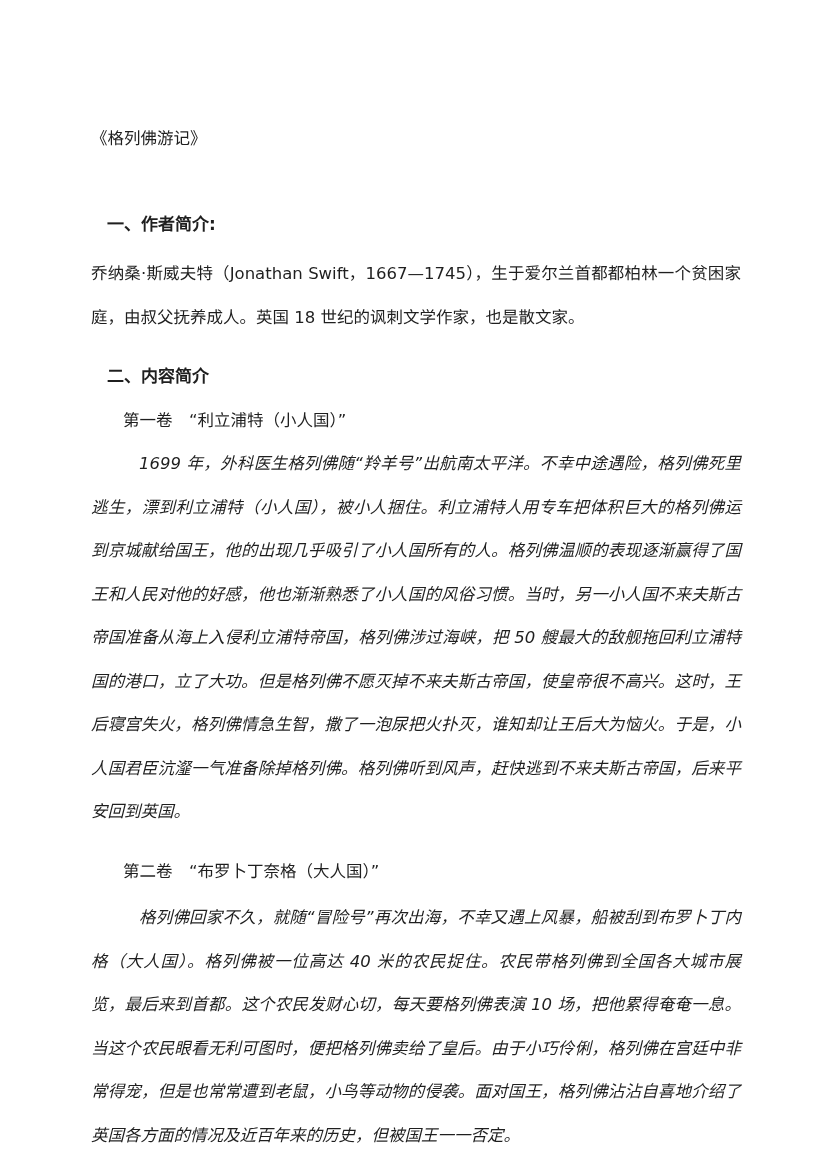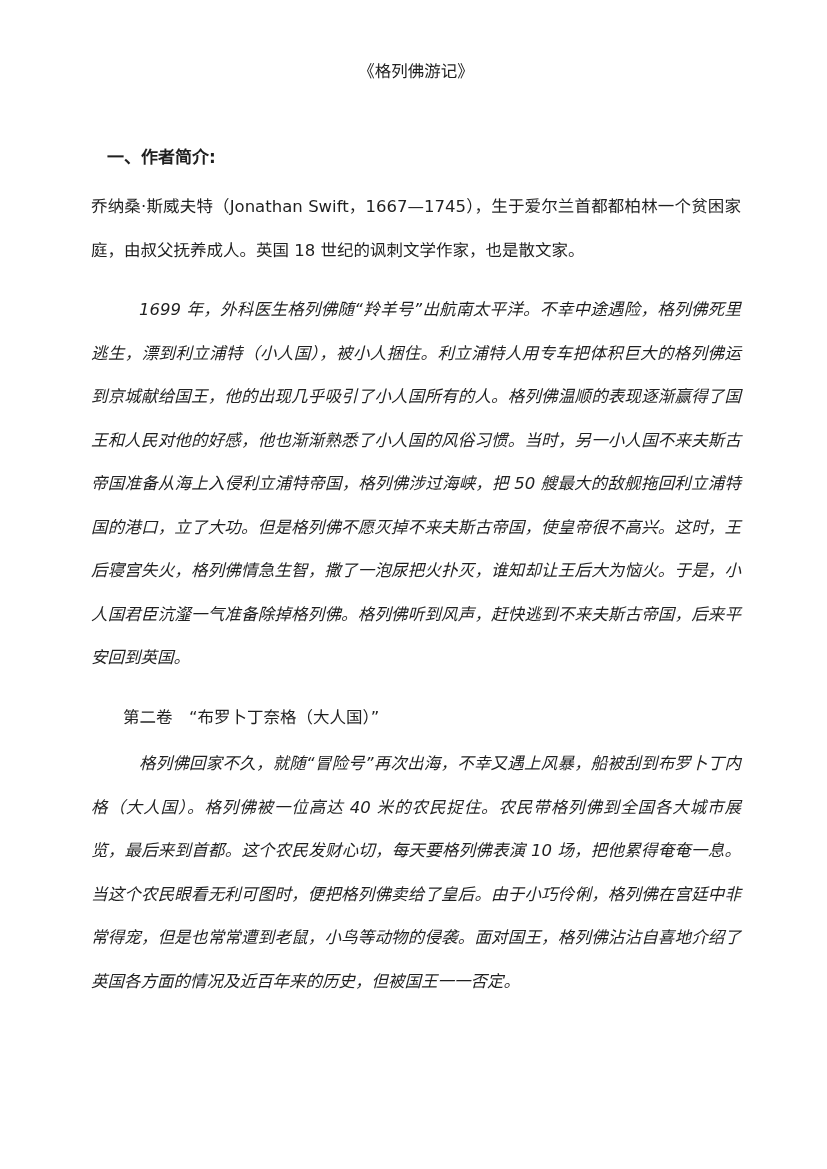--- a/index.html
+++ b/index.html
@@ -16,23 +16,22 @@
     font-family: "DejaVu Sans", "Liberation Sans", sans-serif;
     color: #1f1f1f;
   }
   .content {
     margin-left: 75px;
     width: 682px;
     font-size: 16.5px;
     line-height: 43.5px;
   }
   .doc-title {
-    margin: 0;
-    padding-top: 50px;
-    text-align: center;
+    margin: 16px;
+    padding-top: 101px;
     font-size: 16.5px;
     font-weight: normal;
     line-height: 43.5px;
   }
   .section-heading {
     margin: 0;
     font-size: 17px;
     font-weight: bold;
     line-height: 43.5px;
     text-indent: 32px;
@@ -65,21 +64,23 @@
 
 <div class="page">
   <div class="content">
 
     <h1 class="doc-title">《格列佛游记》</h1>
 
     <h2 class="section-heading heading-1">一、作者简介:</h2>
 
     <p class="para no-indent">乔纳桑·斯威夫特（Jonathan Swift，1667—1745），生于爱尔兰首都都柏林一个贫困家庭，由叔父抚养成人。英国 18 世纪的讽刺文学作家，也是散文家。</p>
 
+    <h2 class="section-heading heading-2">二、内容简介</h2>
 
+    <p class="volume-subtitle v1">第一卷　“利立浦特（小人国）”</p>
 
     <p class="para indented v1">1699 年，外科医生格列佛随“羚羊号”出航南太平洋。不幸中途遇险，格列佛死里逃生，漂到利立浦特（小人国），被小人捆住。利立浦特人用专车把体积巨大的格列佛运到京城献给国王，他的出现几乎吸引了小人国所有的人。格列佛温顺的表现逐渐赢得了国王和人民对他的好感，他也渐渐熟悉了小人国的风俗习惯。当时，另一小人国不来夫斯古帝国准备从海上入侵利立浦特帝国，格列佛涉过海峡，把 50 艘最大的敌舰拖回利立浦特国的港口，立了大功。但是格列佛不愿灭掉不来夫斯古帝国，使皇帝很不高兴。这时，王后寝宫失火，格列佛情急生智，撒了一泡尿把火扑灭，谁知却让王后大为恼火。于是，小人国君臣沆瀣一气准备除掉格列佛。格列佛听到风声，赶快逃到不来夫斯古帝国，后来平安回到英国。</p>
 
     <p class="volume-subtitle v2">第二卷　“布罗卜丁奈格（大人国）”</p>
 
     <p class="para indented v2">格列佛回家不久，就随“冒险号”再次出海，不幸又遇上风暴，船被刮到布罗卜丁内格（大人国）。格列佛被一位高达 40 米的农民捉住。农民带格列佛到全国各大城市展览，最后来到首都。这个农民发财心切，每天要格列佛表演 10 场，把他累得奄奄一息。当这个农民眼看无利可图时，便把格列佛卖给了皇后。由于小巧伶俐，格列佛在宫廷中非常得宠，但是也常常遭到老鼠，小鸟等动物的侵袭。面对国王，格列佛沾沾自喜地介绍了英国各方面的情况及近百年来的历史，但被国王一一否定。</p>
 
   </div>
 </div>
 

